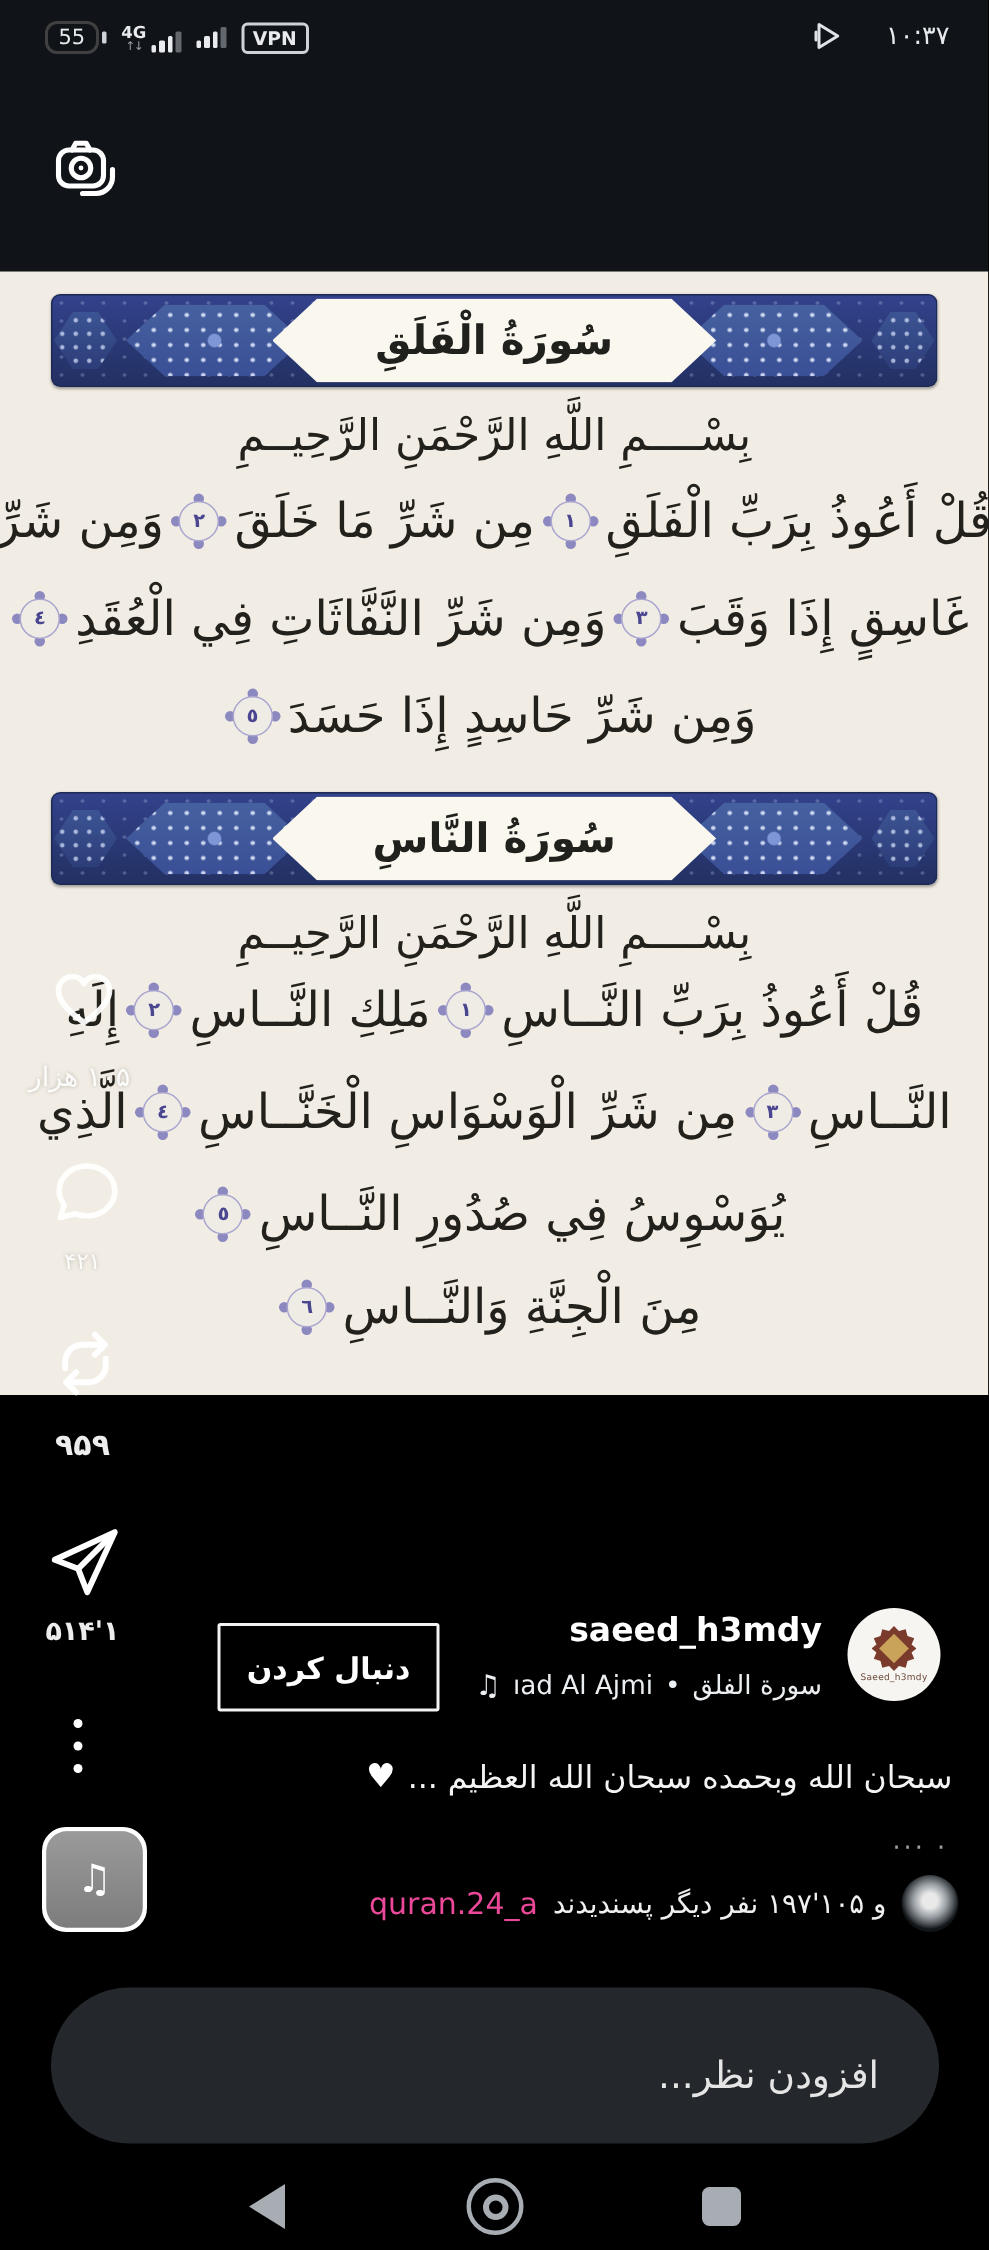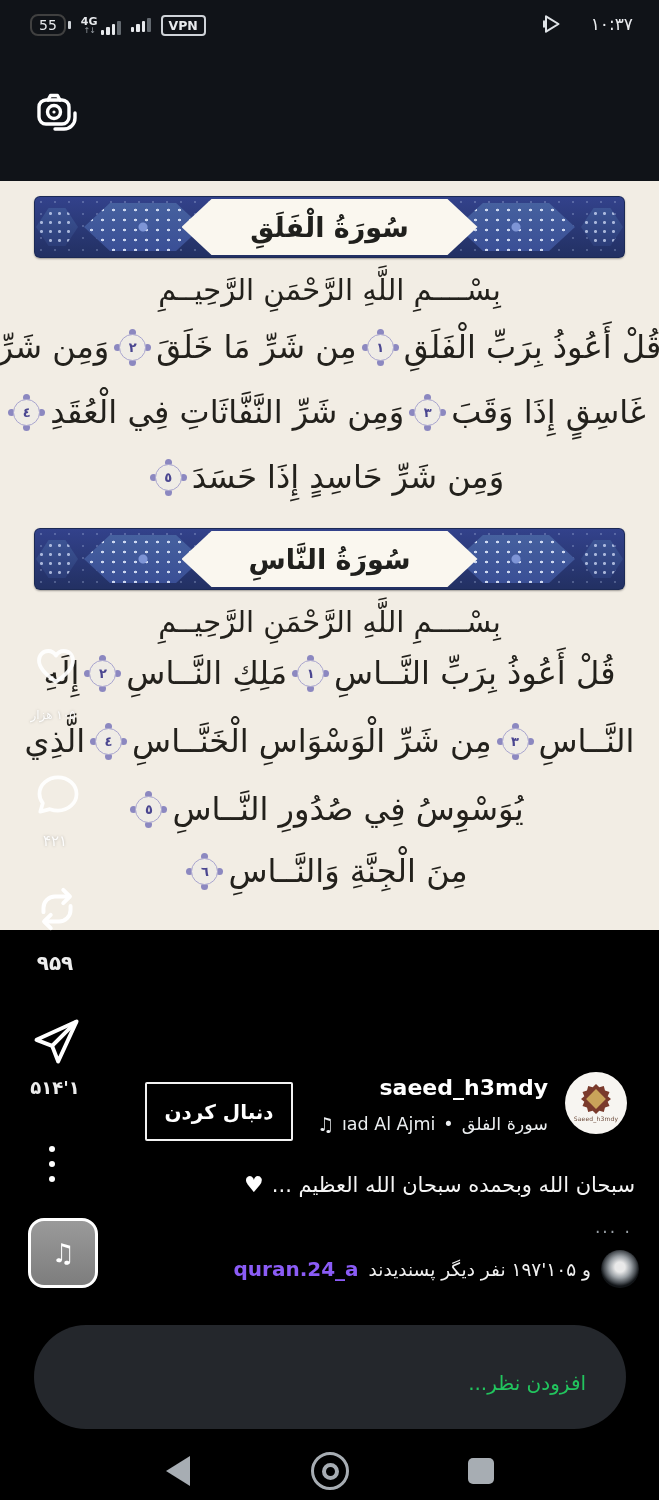--- a/index.html
+++ b/index.html
@@ -61,21 +61,21 @@
   .rosette{display:inline-flex;align-items:center;justify-content:center;flex:none;
            width:25px;height:25px;border-radius:50%;background:#efece6;
            border:1.5px solid var(--rosette-border,#a9a5cf);color:var(--rosette-ink,#4a4690);
            font-family:"DejaVu Sans",sans-serif;font-size:13px;font-weight:bold;
            box-shadow:0 -15px 0 -10px #8c88c0,0 15px 0 -10px #8c88c0,-15px 0 0 -10px #8c88c0,15px 0 0 -10px #8c88c0;}
 
   
   .rail-ic{position:absolute;}
   .rail-count{position:absolute;width:76px;text-align:center;color:rgba(255,255,255,.93);
               text-shadow:0 0 3px rgba(0,0,0,.25);direction:rtl;}
-  .cnt-likes{left:15px;top:708px;font-size:12px;}
+  .cnt-likes{left:15px;top:708px;font-size:18px;}
   .cnt-comments{left:17px;top:832px;font-size:15px;}
   .cnt-reposts{left:17px;top:951px;font-size:20px;font-weight:bold;}
   .cnt-shares{left:17px;top:1077px;font-size:18px;font-weight:bold;}
   .vdots{position:absolute;left:49px;top:1146px;display:flex;flex-direction:column;gap:9px;}
   .vdots i{width:6px;height:6px;border-radius:50%;background:#fff;}
 
   
   .avatar{position:absolute;right:32px;top:1072px;width:62px;height:62px;border-radius:50%;
           background:#f7f5f1;display:flex;flex-direction:column;align-items:center;justify-content:center;gap:1px;}
   .star8{width:30px;height:30px;background:#7a3a2c;
@@ -91,31 +91,31 @@
               border-radius:2px;display:flex;align-items:center;justify-content:center;
               font-size:20px;font-weight:bold;color:#fff;background:transparent;direction:rtl;}
   .caption{position:absolute;right:24px;top:1172px;display:flex;direction:rtl;align-items:center;gap:8px;
            font-size:21px;color:#f4f4f4;}
   .cap-heart{color:#fff;font-size:22px;}
   .moredots{position:absolute;right:27px;top:1222px;font-size:17px;color:#9aa1a7;letter-spacing:2px;}
   .likedrow{position:absolute;right:20px;top:1250px;display:flex;direction:rtl;align-items:center;gap:10px;}
   .liker-av{width:38px;height:38px;border-radius:50%;flex:none;
             background:radial-gradient(circle at 50% 45%, #e9e9e9 0 5px, #9aa0a5 11px, #4a4f54 16px, #121518 19px);}
   .likedtext{font-size:18.5px;color:#f0f0f0;}
-  .likeduser{font-size:20px;font-weight:bold;color:#8b5cf6;direction:ltr;text-align:right;}
+  .likeduser{font-size:20px;font-weight:normal;color:#ec4899;direction:ltr;text-align:right;}
   .albumart{position:absolute;left:28px;top:1218px;width:70px;height:70px;border-radius:16px;
             border:3px solid #fff;box-sizing:border-box;
             background:linear-gradient(#9a9a9a,#7d7d7d);display:flex;align-items:center;justify-content:center;}
   .albumart span{color:#fff;font-size:26px;}
 
   
   .comment-pill{position:absolute;left:34px;right:33px;top:1325px;height:104px;border-radius:52px;
                 background:#24272c;display:flex;align-items:center;justify-content:flex-end;
                 padding:0 40px;box-sizing:border-box;}
-  .comment-pill span{font-size:20px;color:#22c55e;direction:rtl;margin-top:12px;}
+  .comment-pill span{font-size:25px;color:#e5e5e5;direction:rtl;margin-top:12px;}
 
   
   .nav-back{position:absolute;left:166px;top:1456px;width:0;height:0;
             border-right:24px solid #a7adb3;border-top:15px solid transparent;border-bottom:15px solid transparent;}
   .nav-home{position:absolute;left:311px;top:1452px;width:38px;height:38px;border:3.5px solid #a7adb3;
             border-radius:50%;box-sizing:border-box;display:flex;align-items:center;justify-content:center;}
   .nav-home i{width:17px;height:17px;border:4px solid #a7adb3;border-radius:50%;box-sizing:border-box;}
   .nav-recents{position:absolute;left:468px;top:1458px;width:26px;height:26px;background:#a7adb3;border-radius:5px;}
 
   svg{display:block;}

